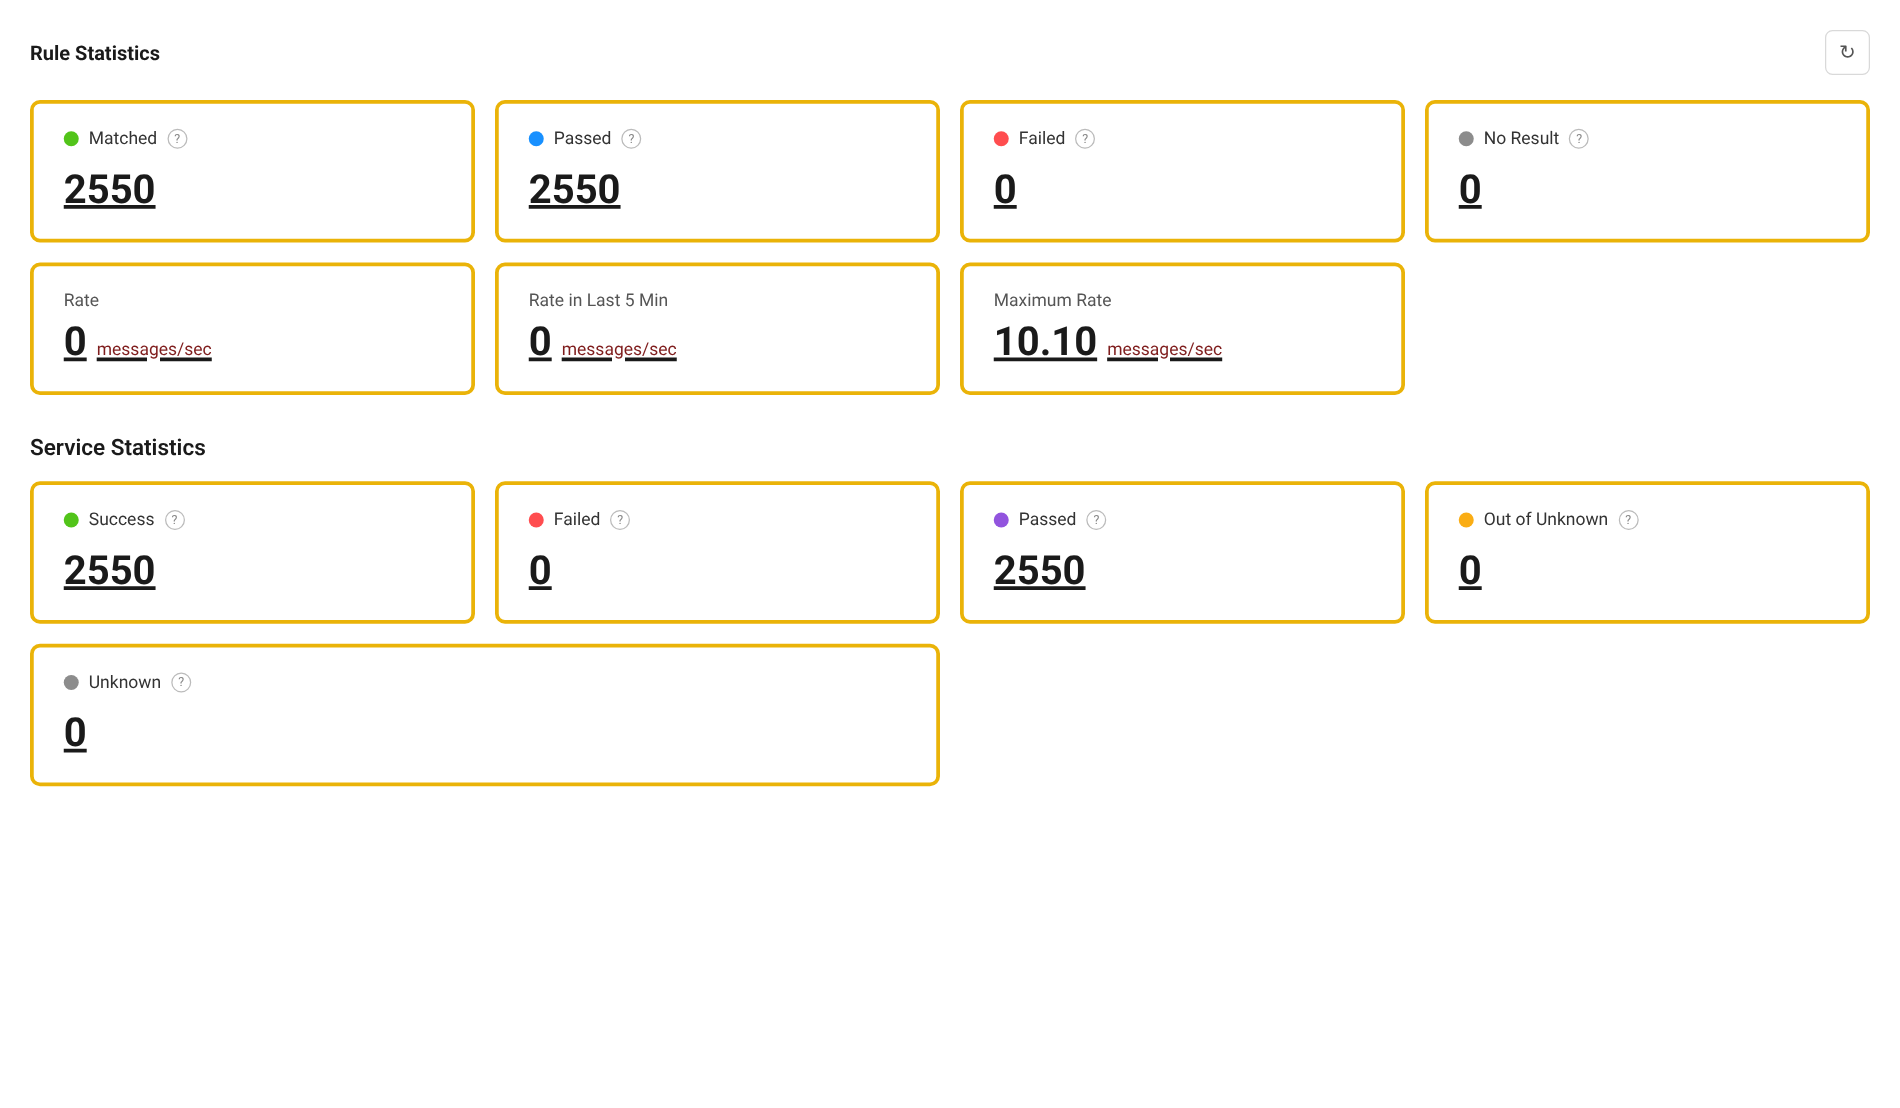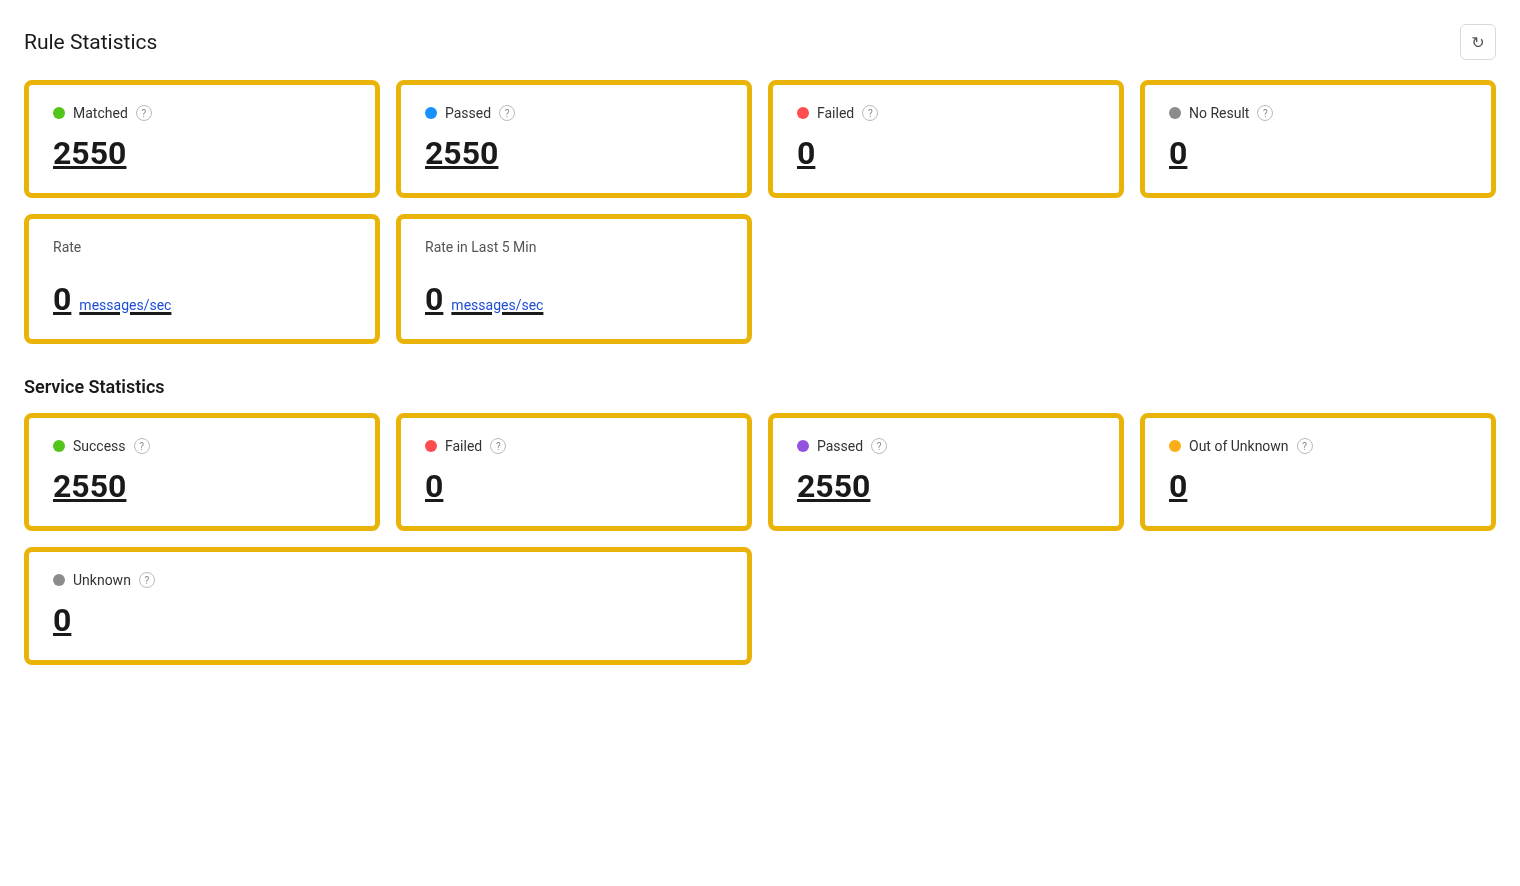--- a/index.html
+++ b/index.html
@@ -9,22 +9,22 @@
       color: #1a1a1a;
       padding: 24px;
     }
     .page-header {
       display: flex;
       justify-content: space-between;
       align-items: center;
       margin-bottom: 20px;
     }
     .page-title {
-      font-size: 21px;
-      font-weight: 400;
+      font-size: 16px;
+      font-weight: 700;
     }
     .refresh-btn {
       width: 36px;
       height: 36px;
       border: 1px solid #d9d9d9;
       border-radius: 6px;
       background: #fff;
       cursor: pointer;
       display: flex;
       align-items: center;
@@ -44,21 +44,21 @@
       gap: 16px;
       margin-bottom: 16px;
     }
     .cards-grid-3 {
       display: grid;
       grid-template-columns: repeat(4, 1fr);
       gap: 16px;
       margin-bottom: 16px;
     }
     .card {
-      border: 5px solid #eab308;
+      border: 3px solid #eab308;
       border-radius: 8px;
       padding: 20px 28px 24px 24px;
       background: #fff;
     }
     .card-header {
       display: flex;
       align-items: center;
       gap: 8px;
       margin-bottom: 16px;
     }
@@ -95,25 +95,25 @@
     .card-value {
       font-size: 32px;
       font-weight: 700;
       color: #1a1a1a;
       line-height: 1;
       text-decoration: underline;
     }
     .card-value-unit {
       font-size: 14px;
       font-weight: 400;
-      color: #1d4ed8;
+      color: #7f1d1d;
       margin-left: 8px;
     }
     .rate-card .card-header {
-      margin-bottom: 28px;
+      margin-bottom: 8px;
     }
     .rate-card .card-label {
       font-size: 14px;
       color: #555;
     }
     .single-card-row {
       display: grid;
       grid-template-columns: repeat(2, 1fr);
       gap: 16px;
     }
@@ -178,20 +178,28 @@
 
   <div class="card rate-card">
     <div class="card-header">
       <span class="card-label">Rate in Last 5 Min</span>
     </div>
     <div class="card-value">
       0<span class="card-value-unit">messages/sec</span>
     </div>
   </div>
 
+  <div class="card rate-card">
+    <div class="card-header">
+      <span class="card-label">Maximum Rate</span>
+    </div>
+    <div class="card-value">
+      10.10<span class="card-value-unit">messages/sec</span>
+    </div>
+  </div>
 
   <div></div>
 </div>
 
 <h2 class="section-title">Service Statistics</h2>
 
 <div class="cards-grid">
 
   <div class="card">
     <div class="card-header">

